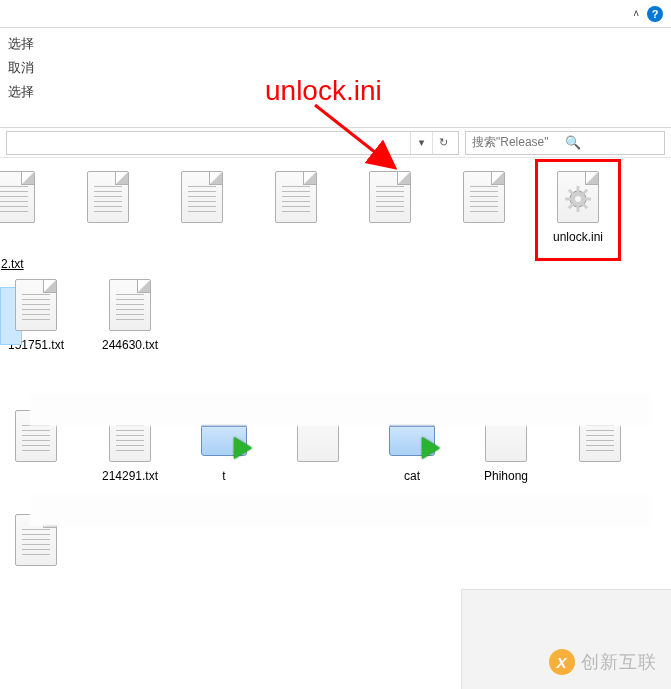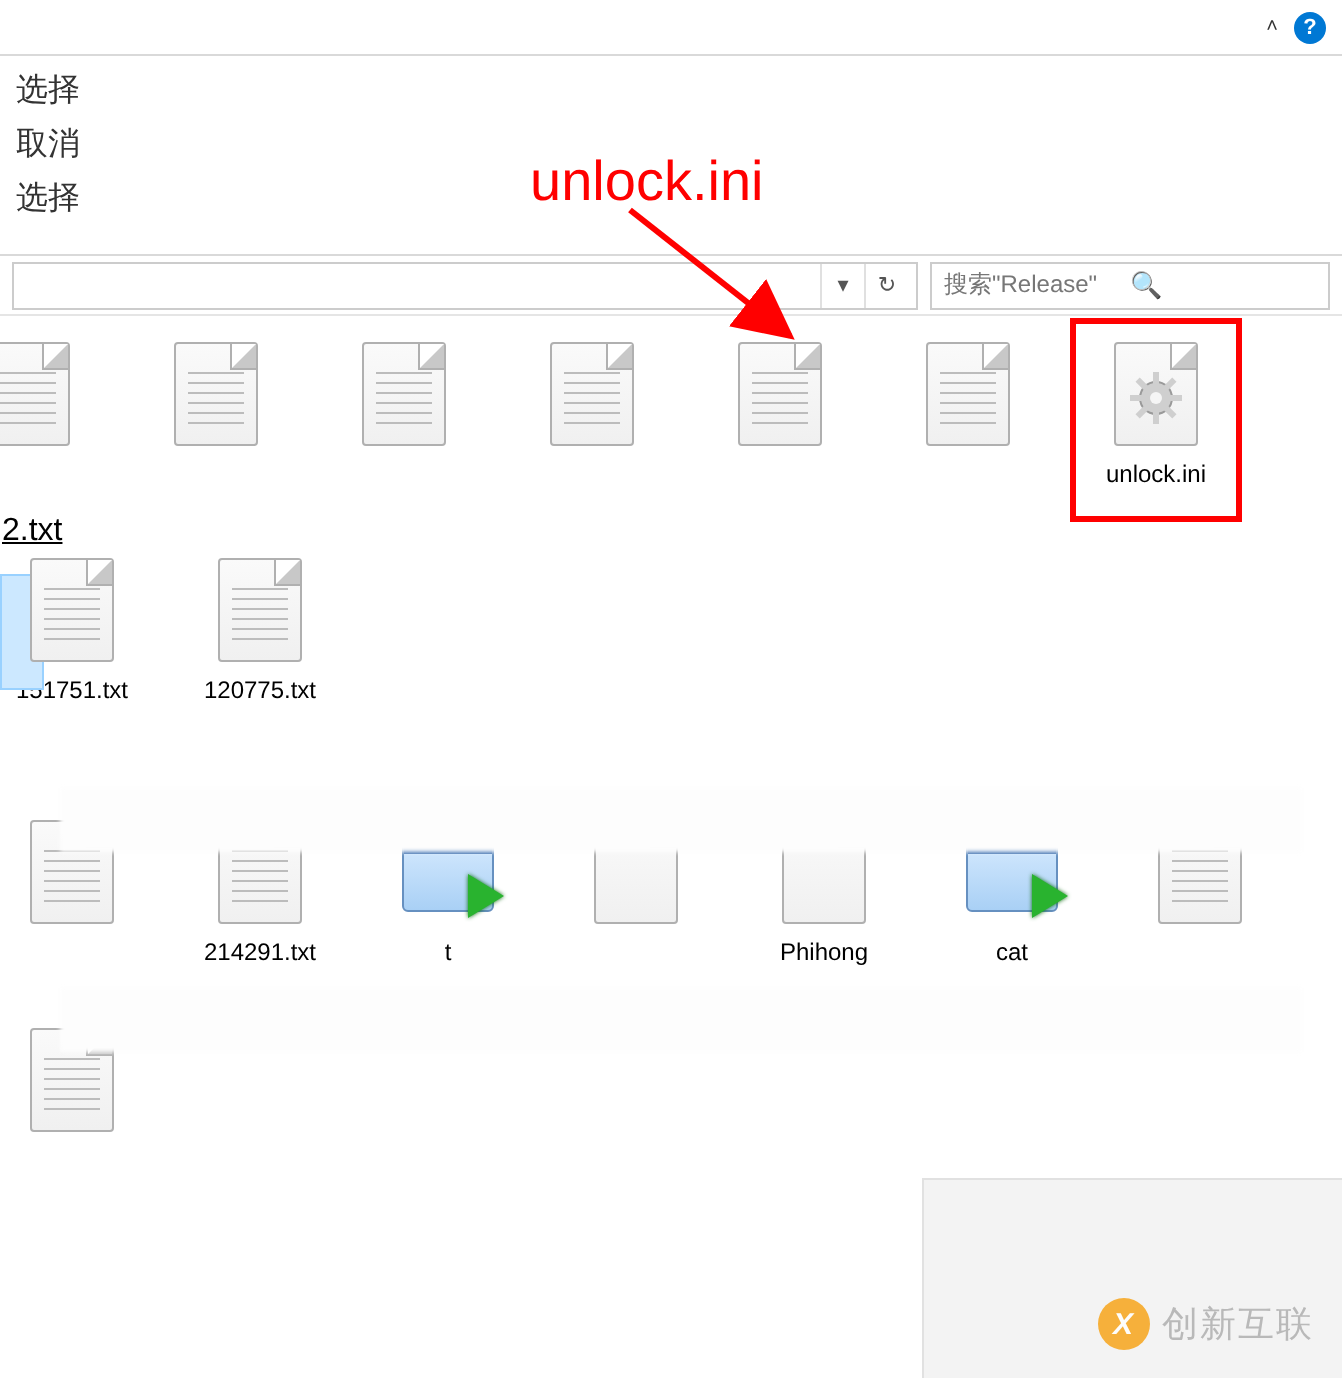--- a/index.html
+++ b/index.html
@@ -3,21 +3,21 @@
   <meta charset="utf-8">
   <style>
     * { margin: 0; padding: 0; box-sizing: border-box; }
     body { font-family: "Microsoft YaHei", "Segoe UI", Tahoma, sans-serif; font-size: 12px; background: #fff; width: 671px; height: 689px; overflow: hidden; position: relative; }
     
     .top-bar { height: 28px; border-bottom: 1px solid #d9d9d9; display: flex; align-items: center; justify-content: flex-end; padding: 0 8px; gap: 6px; }
     .help-icon { width: 16px; height: 16px; border-radius: 50%; background: #0078d4; color: #fff; display: flex; align-items: center; justify-content: center; font-size: 11px; font-weight: bold; cursor: pointer; }
     .chevron { font-size: 10px; color: #333; cursor: pointer; padding: 2px; }
     
     .ribbon-area { height: 100px; border-bottom: 1px solid #d9d9d9; padding: 4px 0 4px 0; display: flex; }
-    .ribbon-group { display: flex; flex-direction: column; font-size: 16px; color: #333; padding-left: 4px; }
+    .ribbon-group { display: flex; flex-direction: column; font-size: 13px; color: #333; padding-left: 4px; }
     .ribbon-item { padding: 3px 4px; }
     
     .address-row { height: 30px; border-bottom: 1px solid #e5e5e5; display: flex; align-items: center; padding: 3px 6px; gap: 6px; }
     .address-bar { flex: 1; height: 24px; border: 1px solid #ccc; background: #fff; display: flex; align-items: center; padding: 0 4px; justify-content: flex-end; }
     .addr-btn { width: 22px; height: 22px; display: flex; align-items: center; justify-content: center; color: #555; border-left: 1px solid #e0e0e0; cursor: pointer; font-size: 11px; }
     .search-box { width: 200px; height: 24px; border: 1px solid #ccc; display: flex; align-items: center; padding: 0 6px; color: #777; }
     .search-box span { flex: 1; }
     .search-icon { font-size: 13px; color: #555; }
     
     .file-grid { display: flex; flex-wrap: wrap; padding: 12px 4px; gap: 28px 30px; align-content: flex-start; height: 480px; }
@@ -47,21 +47,21 @@
     
     .arrow-svg { position: absolute; top: 100px; left: 310px; pointer-events: none; }
     
     .watermark { position: absolute; right: 14px; bottom: 14px; display: flex; align-items: center; gap: 6px; color: #b0b0b0; font-size: 18px; font-weight: 500; letter-spacing: 1px; opacity: 0.85; pointer-events: none;}
     .watermark-badge { width: 26px; height: 26px; border-radius: 50%; background: #f7a51c; color: #fff; display: flex; align-items: center; justify-content: center; font-weight: bold; font-style: italic; font-size: 15px; }
     
     .bottom-strip { position: absolute; bottom: 0; right: 0; width: 210px; height: 100px; background: #f3f3f3; border-top: 1px solid #e1e1e1; border-left: 1px solid #e1e1e1; }
     
     .selected-stub { position: absolute; left: 0; top: 287px; width: 22px; height: 58px; background: #cce8ff; border: 1px solid #99d1ff; }
     .edge-label-1 { position: absolute; left: 1px; top: 196px; font-size: 12px; }
-    .edge-label-2 { position: absolute; left: 1px; top: 257px; font-size: 16px; text-decoration: underline; }
+    .edge-label-2 { position: absolute; left: 1px; top: 257px; font-size: 12px; text-decoration: underline; }
   </style>
 </head>
 <body>
 
 <div class="top-bar">
   <span class="chevron">˄</span>
   <span class="help-icon">?</span>
 </div>
 
 <div class="ribbon-area">
@@ -145,21 +145,21 @@
     <div class="file-item">
       <div class="icon-wrap">
         <div class="doc-icon"></div>
       </div>
       <div class="file-label">151751.txt</div>
     </div>
     <div class="file-item">
       <div class="icon-wrap">
         <div class="doc-icon"></div>
       </div>
-      <div class="file-label">120775.txt</div>
+      <div class="file-label">244630.txt</div>
     </div>
     <div style="flex-basis: 100%; height: 0px;"></div>
     <div class="file-item">
       <div class="icon-wrap">
         <div class="doc-icon"></div>
       </div>
       <div class="file-label"></div>
     </div>
     <div class="file-item">
       <div class="icon-wrap">
@@ -176,31 +176,31 @@
       <div class="file-label">t</div>
     </div>
     <div class="file-item">
       <div class="icon-wrap">
         <div class="doc-icon blank"></div>
       </div>
       <div class="file-label"></div>
     </div>
     <div class="file-item">
       <div class="icon-wrap">
-        <div class="doc-icon blank"></div>
-      </div>
-      <div class="file-label">Phihong</div>
-    </div>
-    <div class="file-item">
-      <div class="icon-wrap">
         <div class="app-icon">
           <div class="play-overlay"></div>
         </div>
       </div>
       <div class="file-label">cat</div>
+    </div>
+    <div class="file-item">
+      <div class="icon-wrap">
+        <div class="doc-icon blank"></div>
+      </div>
+      <div class="file-label">Phihong</div>
     </div>
     <div class="file-item">
       <div class="icon-wrap">
         <div class="doc-icon"></div>
       </div>
       <div class="file-label"></div>
     </div>
     <div class="file-item">
       <div class="icon-wrap">
         <div class="doc-icon"></div>

